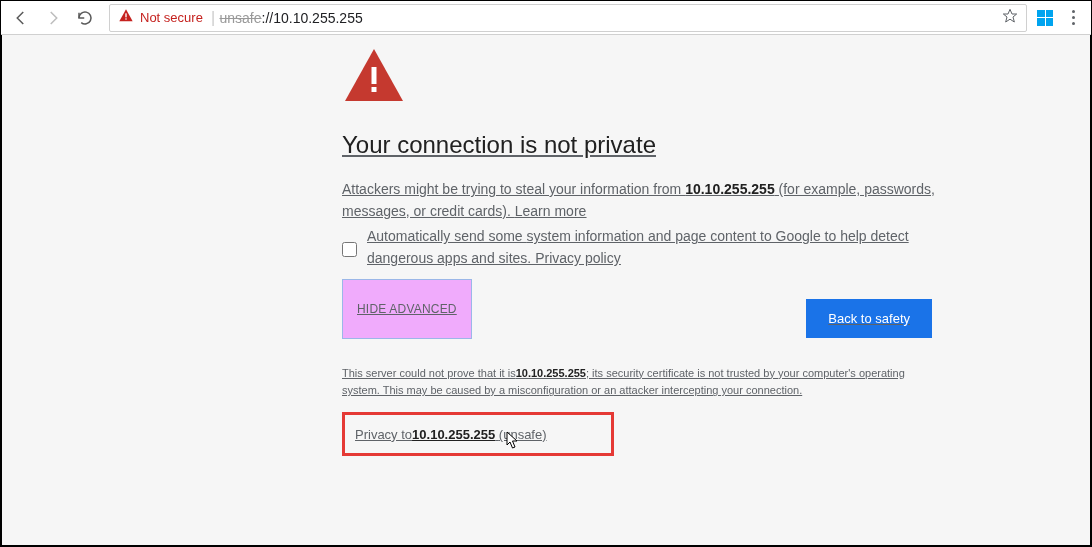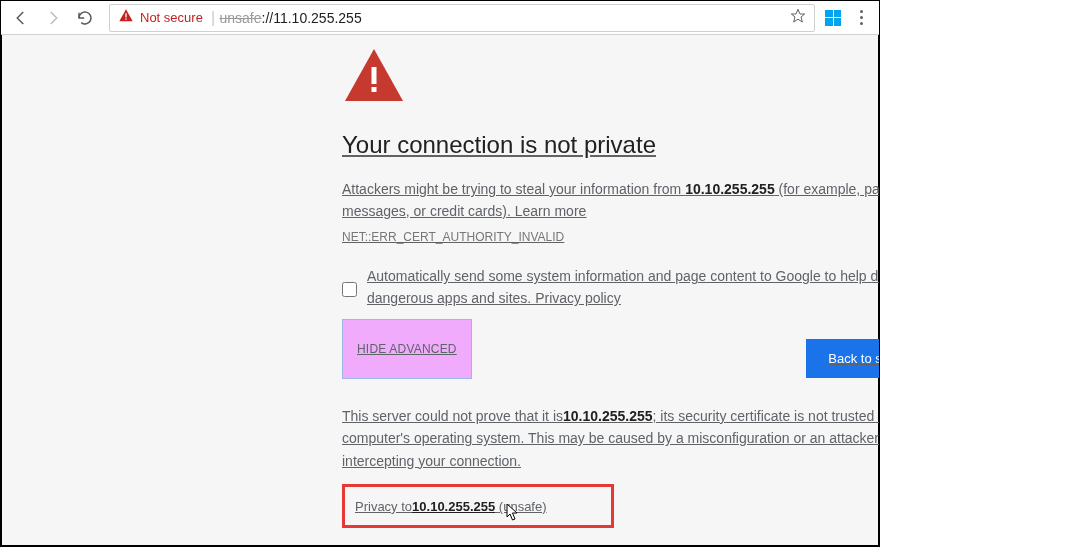--- a/index.html
+++ b/index.html
@@ -1,17 +1,17 @@
 <!DOCTYPE html>
 <html><head>
 <meta charset="utf-8">
 <style>
   * { box-sizing: border-box; margin: 0; padding: 0; }
   html, body { width: 1092px; height: 547px; font-family: "Segoe UI", Arial, sans-serif; background:#fff; }
-  .outer-border { width:880px; height:547px; border:1px solid #000; position:relative; overflow:hidden; }
+  .outer-border { width:1092px; height:547px; border:1px solid #000; position:relative; overflow:hidden; }
 
   
   .chrome-bar { height:34px; border-bottom:1px solid #d0d0d0; display:flex; align-items:center; padding:0 6px; gap:4px; background:#fff; }
   .nav-btn { width:28px; height:28px; display:flex; align-items:center; justify-content:center; color:#5a5a5a; cursor:pointer; }
   .nav-btn svg { width:18px; height:18px; stroke:#5a5a5a; stroke-width:2; fill:none; }
   .nav-btn.forward svg { stroke:#bdbdbd; }
   .addr-wrap { flex:1; display:flex; align-items:center; height:28px; border:1px solid #d0d0d0; border-radius:2px; padding:0 8px; margin:0 6px; }
   .sec-badge { display:flex; align-items:center; gap:6px; color:#c5221f; font-size:13px; margin-right:8px; }
   .sec-badge svg { width:16px; height:16px; }
   .url-text { font-size:14px; color:#202124; }
@@ -35,21 +35,21 @@
 
   .opt-row { display:flex; align-items:center; gap:10px; font-size:14px; line-height:1.55; margin-bottom:9px; }
   .opt-row input[type=checkbox] { width:15px; height:15px; margin-top:2px; }
   .opt-row .opt-text { flex:1; }
   .opt-row a { color:#5f6368; text-decoration:underline; cursor:pointer; }
 
   .btn-row { display:flex; justify-content:space-between; align-items:center; margin-bottom:26px; width:590px; }
   .btn-advanced { border:1px solid #9bb7e8; background:#f0abfc; color:#5f6368; font-size:12px; letter-spacing:0.2px; padding:22px 14px; cursor:pointer; }
   .btn-safety { background:#1a73e8; color:#fff; border:none; font-size:13px; padding:12px 22px; cursor:pointer;margin-top:20px; }
 
-  .detail-para { font-size:14px; line-height:1.6; color:#5f6368; width:590px; margin-bottom:12px; }
+  .detail-para { font-size:11px; line-height:1.6; color:#5f6368; width:590px; margin-bottom:12px; }
   .detail-para b { color:#212121; font-weight:600; }
 
   .proceed-box { display:inline-block; border:3px solid #e53935; padding:10px 64px 10px 10px; position:relative; }
   .proceed-link { font-size:13px; color:#5f6368; text-decoration:underline; cursor:pointer; }
   .proceed-link b { font-weight:600; color:#212121; text-decoration:underline; }
   .cursor { position:absolute; left:160px; top:16px; }
   .cursor svg { width:16px; height:20px; }
 </style>
 </head>
 <body>
@@ -79,21 +79,21 @@
           <svg viewBox="0 0 24 24">
               <path fill="#c5221f" d="M12 2 L22 20 L2 20 Z"></path>
               <rect x="11" y="8" width="2" height="6" fill="#fff"></rect>
               <rect x="11" y="15.5" width="2" height="2" fill="#fff"></rect>
             </svg>
         </span>
         <span>Not secure</span>
       </div>
       <span style="color:#ccc;">|</span>&nbsp;
       <span class="url-text">
-        <span class="strike">unsafe</span><span>://11.10.255.255</span>
+        <span class="strike">unsafe</span><span>://10.10.255.255</span>
       </span>
       <div class="addr-right">
         <span class="star-icon">
           <svg viewBox="0 0 24 24">
               <polygon points="12 2 15 9 22 9 16.5 13.5 18.5 21 12 16.8 5.5 21 7.5 13.5 2 9 9 9"></polygon>
             </svg>
         </span>
       </div>
     </div>
     <div class="win-logo">
@@ -115,21 +115,20 @@
         <svg width="58" height="52" viewBox="0 0 58 52">
             <path fill="#c5392f" d="M29 0 L58 52 L0 52 Z"></path>
             <rect x="26.5" y="18" width="5" height="17" fill="#fff"></rect>
             <rect x="26.5" y="38" width="5" height="5" fill="#fff"></rect>
           </svg>
       </div>
       <div class="heading">Your connection is not private</div>
       <div class="para">
         <span>Attackers might be trying to steal your information from </span><b>10.10.255.255</b><span> (for example, passwords, messages, or credit cards). </span><a>Learn more</a>
       </div>
-      <div class="errcode">NET::ERR_CERT_AUTHORITY_INVALID</div>
 
       <div class="opt-row">
         <input type="checkbox" style="">
         <div class="opt-text">
           <span>Automatically send some </span><a>system information and page content</a><span> to Google to help detect dangerous apps and sites. </span><a>Privacy policy</a>
         </div>
       </div>
 
       <div class="btn-row">
         <button class="btn-advanced">HIDE ADVANCED</button>

